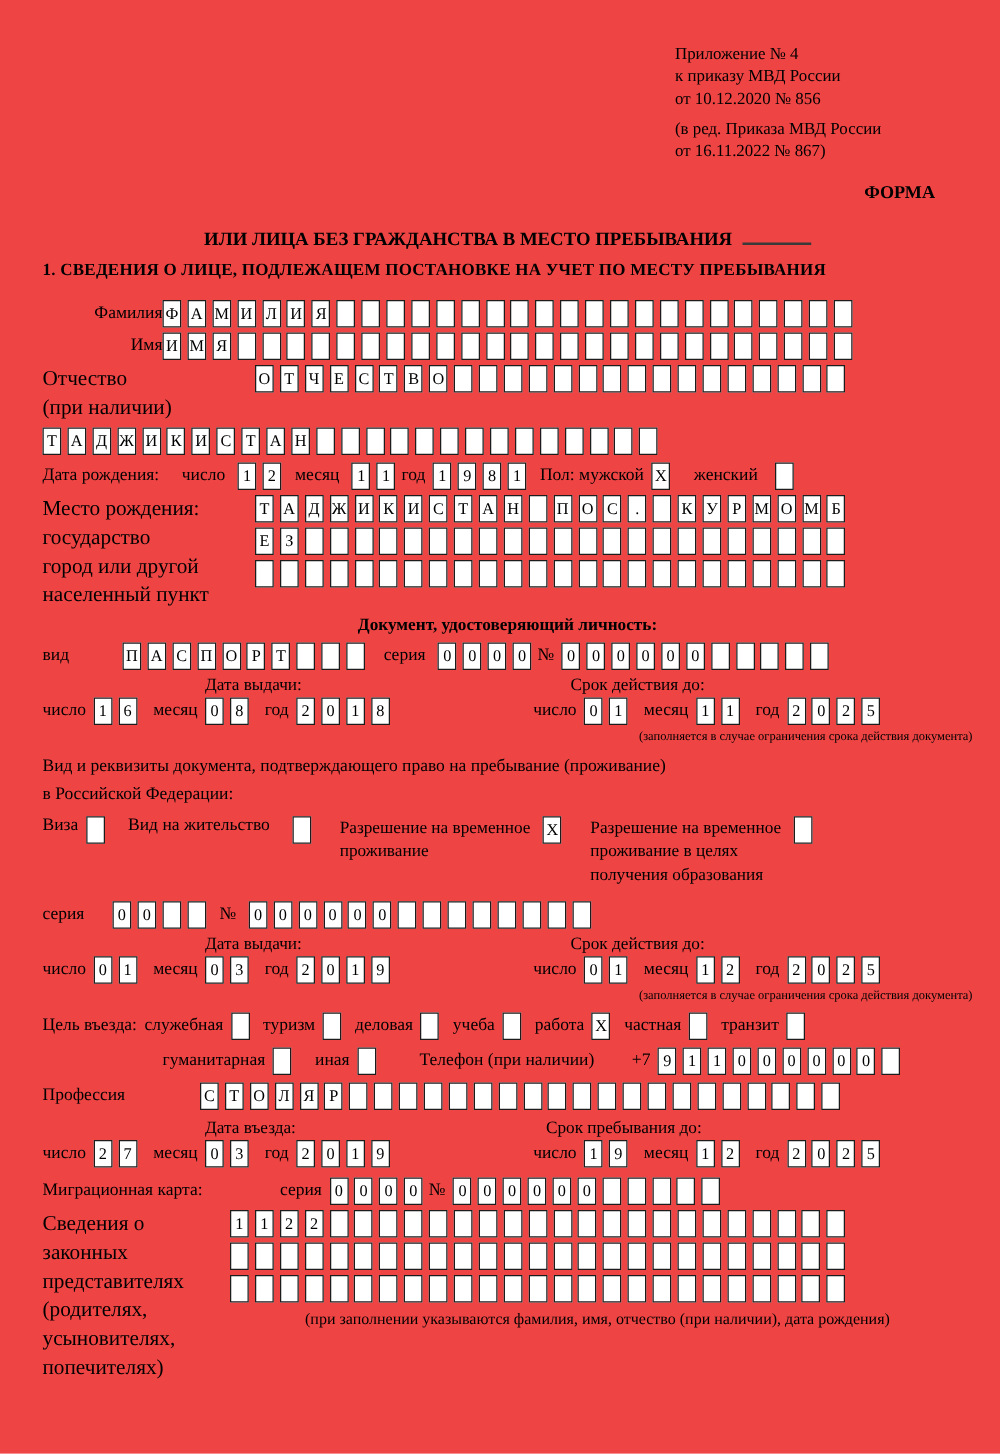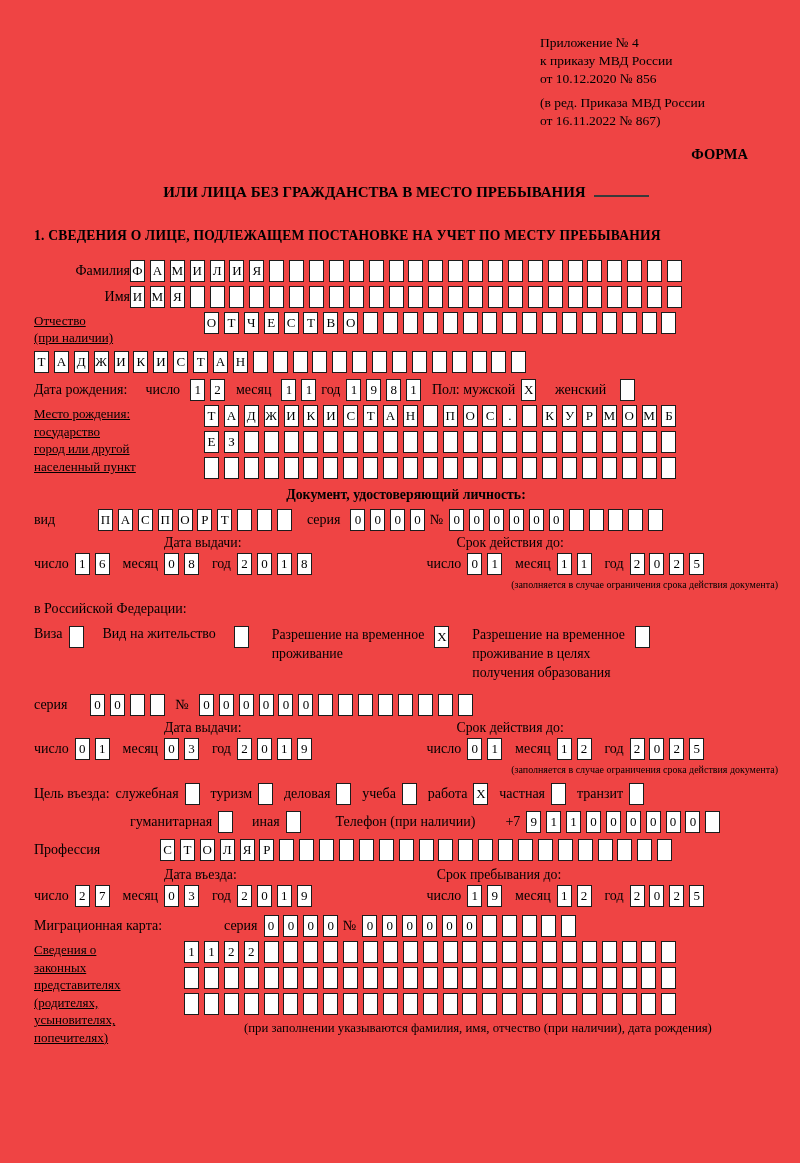--- a/index.html
+++ b/index.html
@@ -8,26 +8,26 @@
     font-family:"Liberation Serif","DejaVu Serif",serif; font-size:14px;
     padding:34px 22px 18px 34px; overflow:hidden; }
 
   .hdr { margin-left:auto; width:238px; font-size:13.5px; line-height:1.34; }
   .hdr .sub { margin-top:6px; }
   .forma { text-align:right; font-weight:bold; margin:16px 30px 0 0; font-size:14.5px; }
 
   .title { text-align:center; font-weight:bold; font-size:15px; margin-top:18px; line-height:1.5; }
   .blank-line { display:inline-block; width:55px; height:4px; border-bottom:2.5px solid #3a3a3a; margin-left:8px; }
 
-  .sec-heading { font-weight:bold; font-size:13.6px; margin-top:24px; margin-bottom:16px; letter-spacing:0.2px; }
+  .sec-heading { font-weight:bold; font-size:13.6px; margin-top:4px; margin-bottom:16px; letter-spacing:0.2px; }
 
   .row { display:flex; align-items:center; margin-bottom:4px; }
   .row.top { align-items:flex-start; }
   .lbl { flex:none; }
-  .lbl-stack { display:flex; flex-direction:column; flex:none; font-size:13px; line-height:1.35;text-decoration:underline; }
+  .lbl-stack { display:flex; flex-direction:column; flex:none; font-size:17px; line-height:1.35; }
   .w96 { width:96px;text-align:right; } .w146 { width:146px; } .w170 { width:170px; }
   .w126 { width:126px; } .w150 { width:150px; } .w160 { width:160px; }
 
   .cells { display:inline-flex; flex:none; }
   .cell { flex:none; width:15px; height:22px; border:1.6px solid #1c1c1c; margin-right:4.9px;
     display:inline-flex; align-items:center; justify-content:center; font-size:13px; background:#fff; }
   .cellcol { display:flex; flex-direction:column; }
   .cellcol .cells { margin-bottom:4px; }
 
   .ml6 { margin-left:6px; } .ml10 { margin-left:10px; } .ml14 { margin-left:14px; }
@@ -402,20 +402,21 @@
       <span class="cells">
           <span class="cell">2</span>
           <span class="cell">0</span>
           <span class="cell">2</span>
           <span class="cell">5</span>
         </span>
     </span>
   </div>
   <div class="note">(заполняется в случае ограничения срока действия документа)</div>
 
+  <div class="intro">Вид и реквизиты документа, подтверждающего право на пребывание (проживание)</div>
   <div class="intro">в Российской Федерации:</div>
 
   <div class="opts-row">
     <span class="opt">
       <span>Виза</span>
       <span class="cells ml6">
           <span class="cell"></span>
         </span>
     </span>
     <span class="opt ml14">

